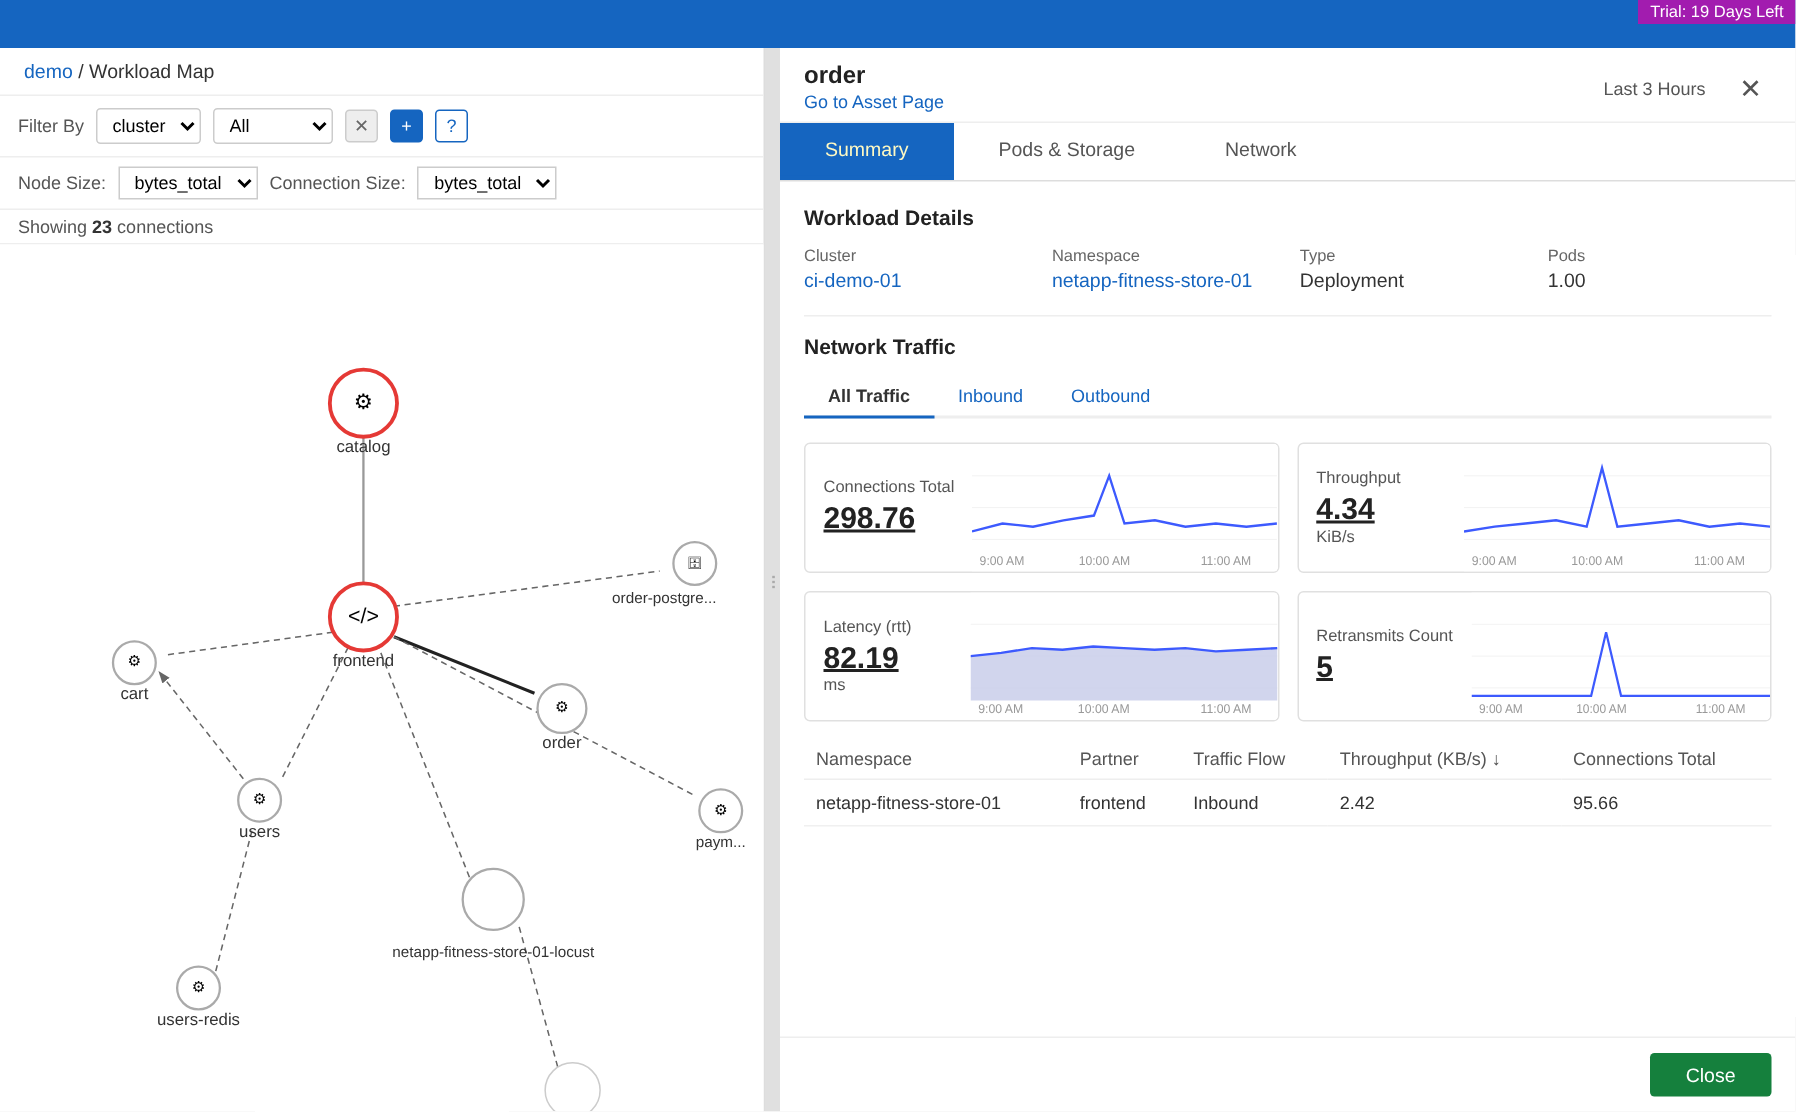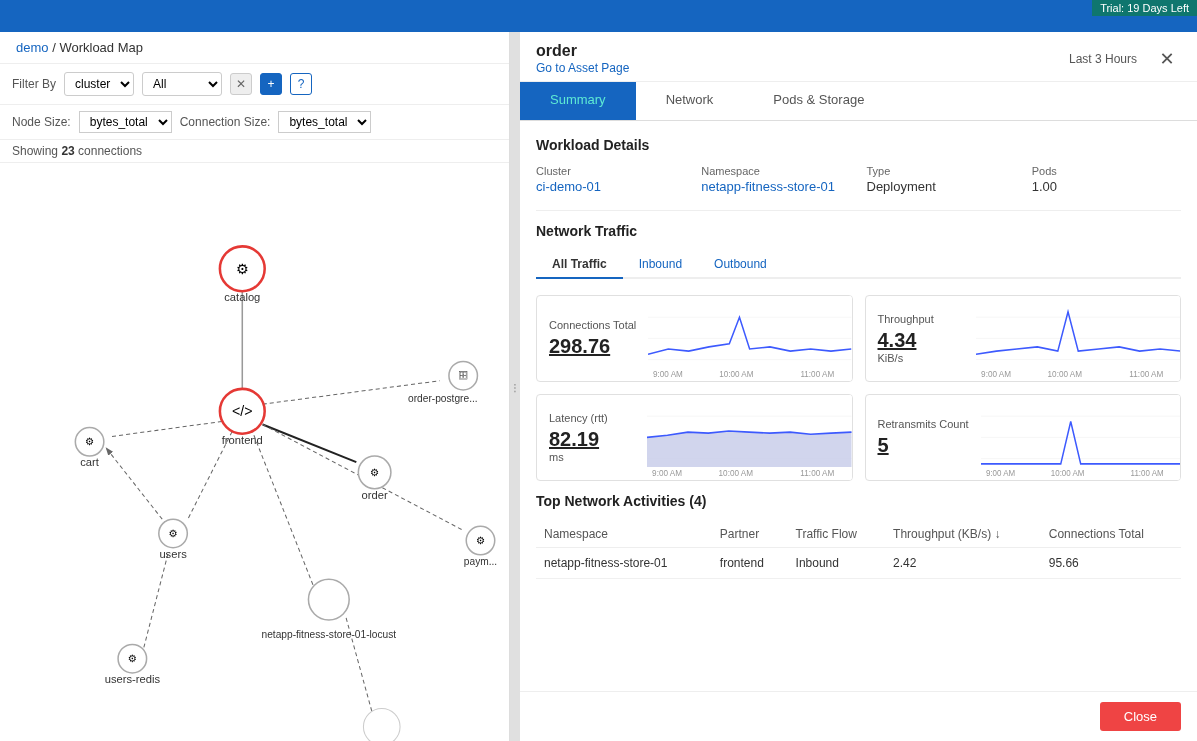--- a/index.html
+++ b/index.html
@@ -12,21 +12,21 @@
       display: flex;
       align-items: center;
       padding: 0 12px;
       gap: 12px;
       flex-shrink: 0;
     }
     .trial-notice {
       position: absolute;
       right: 0;
       top: 0;
-      background: #0f766e;
+      background: #a21caf;
       color: #fff;
       font-size: 11px;
       padding: 2px 8px;
     }
     .tutorial-text { color: #fff; font-size: 11px; white-space: nowrap; }
     .tutorial-bar {
       width: 120px;
       height: 8px;
       background: #0d47a1;
       border-radius: 4px;
@@ -189,21 +189,21 @@
     }
     .tab {
       padding: 10px 30px;
       cursor: pointer;
       font-size: 13px;
       border-bottom: 3px solid transparent;
       color: #555;
     }
     .tab.active {
       background: #1565c0;
-      color: #5eead4;
+      color: #fef9c3;
       border-bottom: 3px solid #1565c0;
     }
 
     
     .panel-content {
       flex: 1;
       overflow-y: auto;
       padding: 16px;
     }
 
@@ -340,21 +340,21 @@
     }
 
     
     .panel-footer {
       padding: 10px 16px;
       border-top: 1px solid #eee;
       display: flex;
       justify-content: flex-end;
     }
     .close-footer-btn {
-      background: #ef4444;
+      background: #15803d;
       color: #fff;
       border: none;
       border-radius: 3px;
       padding: 7px 24px;
       font-size: 13px;
       cursor: pointer;
     }
 
     
     .node-circle {
@@ -530,22 +530,22 @@
         </div>
       </div>
       <div class="panel-meta">
         <span>Last 3 Hours</span>
         <button class="close-btn">✕</button>
       </div>
     </div>
 
     <div class="tabs">
       <div class="tab active">Summary</div>
+      <div class="tab">Pods &amp; Storage</div>
       <div class="tab">Network</div>
-      <div class="tab">Pods &amp; Storage</div>
     </div>
 
     <div class="panel-content">
 
       <div class="section-title">Workload Details</div>
 
       <div class="details-grid">
         <div class="detail-item">
           <label>Cluster</label>
           <a>ci-demo-01</a>
@@ -653,21 +653,20 @@
               <text x="5" y="76" font-size="8" fill="#999">9:00 AM</text>
               <text x="70" y="76" font-size="8" fill="#999">10:00 AM</text>
               <text x="150" y="76" font-size="8" fill="#999">11:00 AM</text>
             </svg>
           </div>
         </div>
 
       </div>
 
       <div class="activities-section">
-        <div class="activities-title">Top Network Activities (4)</div>
         <table class="activities-table">
           <thead>
             <tr>
               <th>Namespace</th>
               <th>Partner</th>
               <th>Traffic Flow</th>
               <th class="sortable">Throughput (KB/s) ↓</th>
               <th>Connections Total</th>
             </tr>
           </thead>

